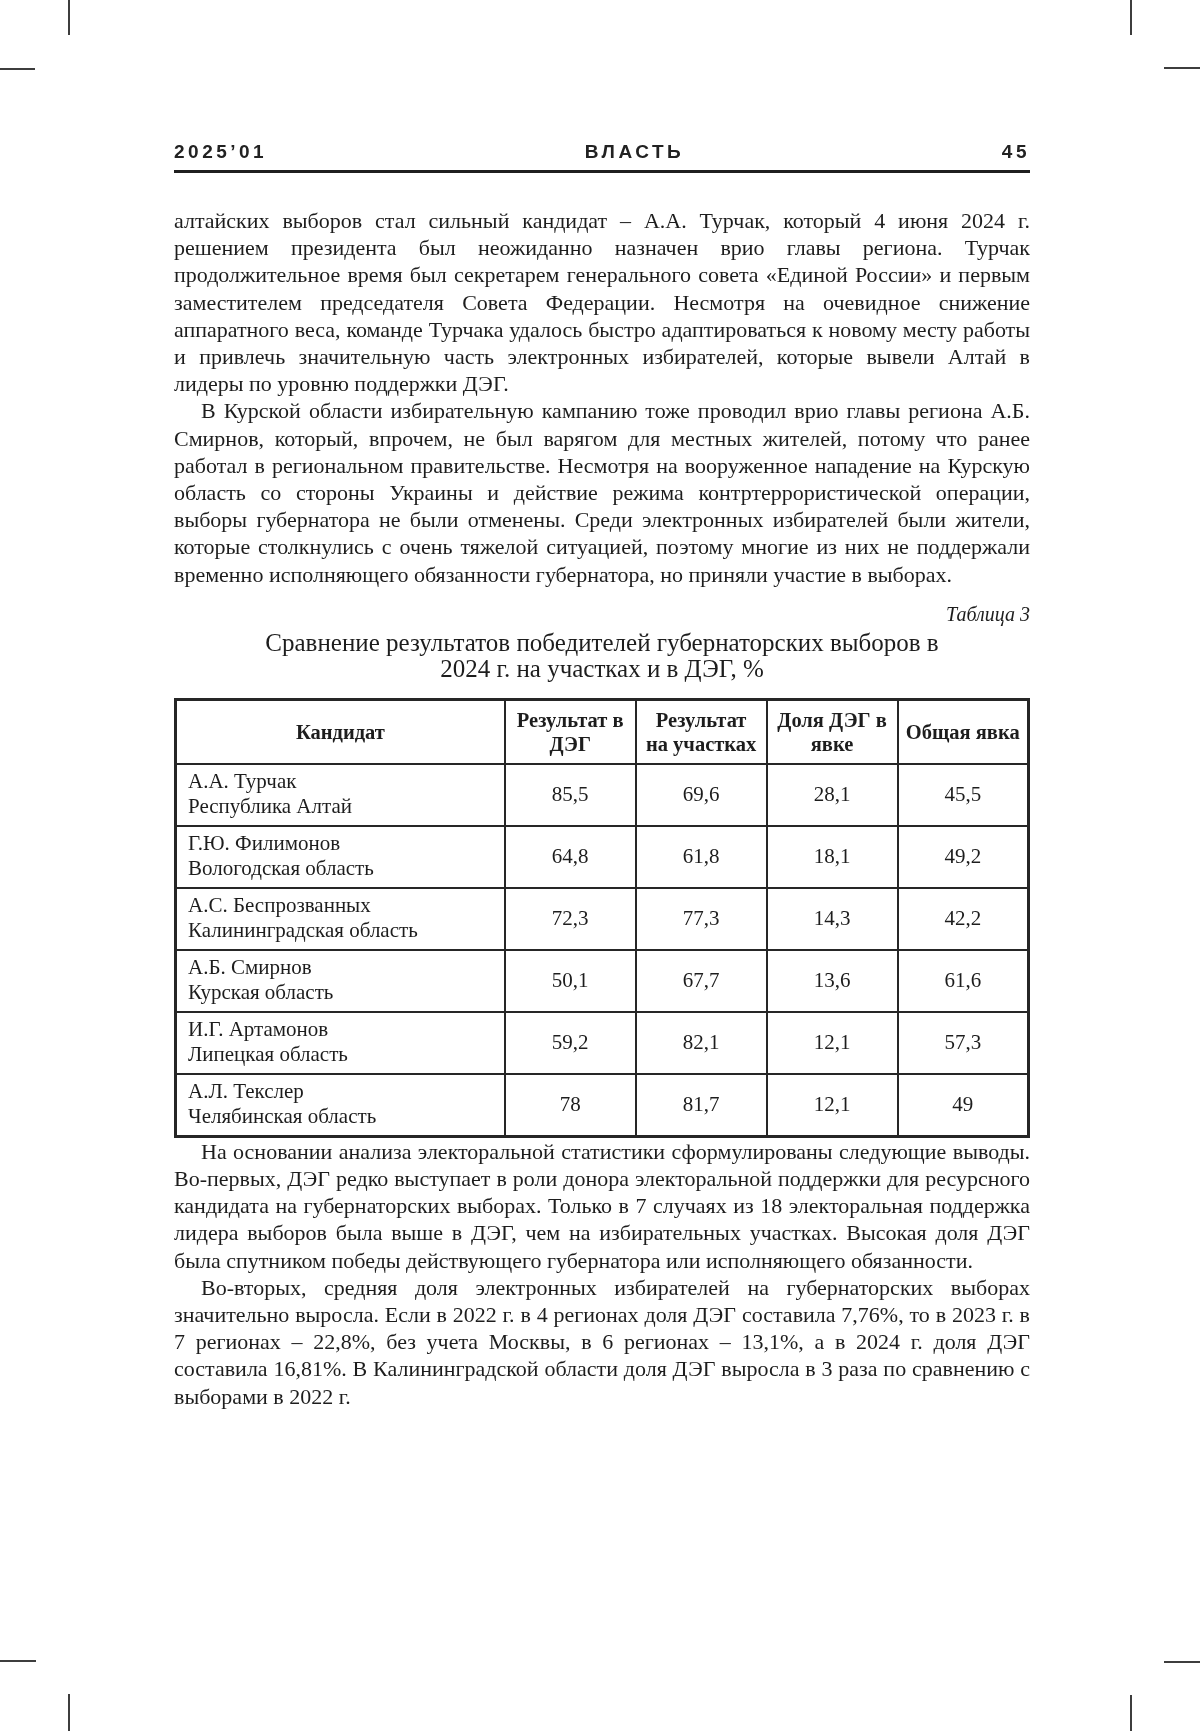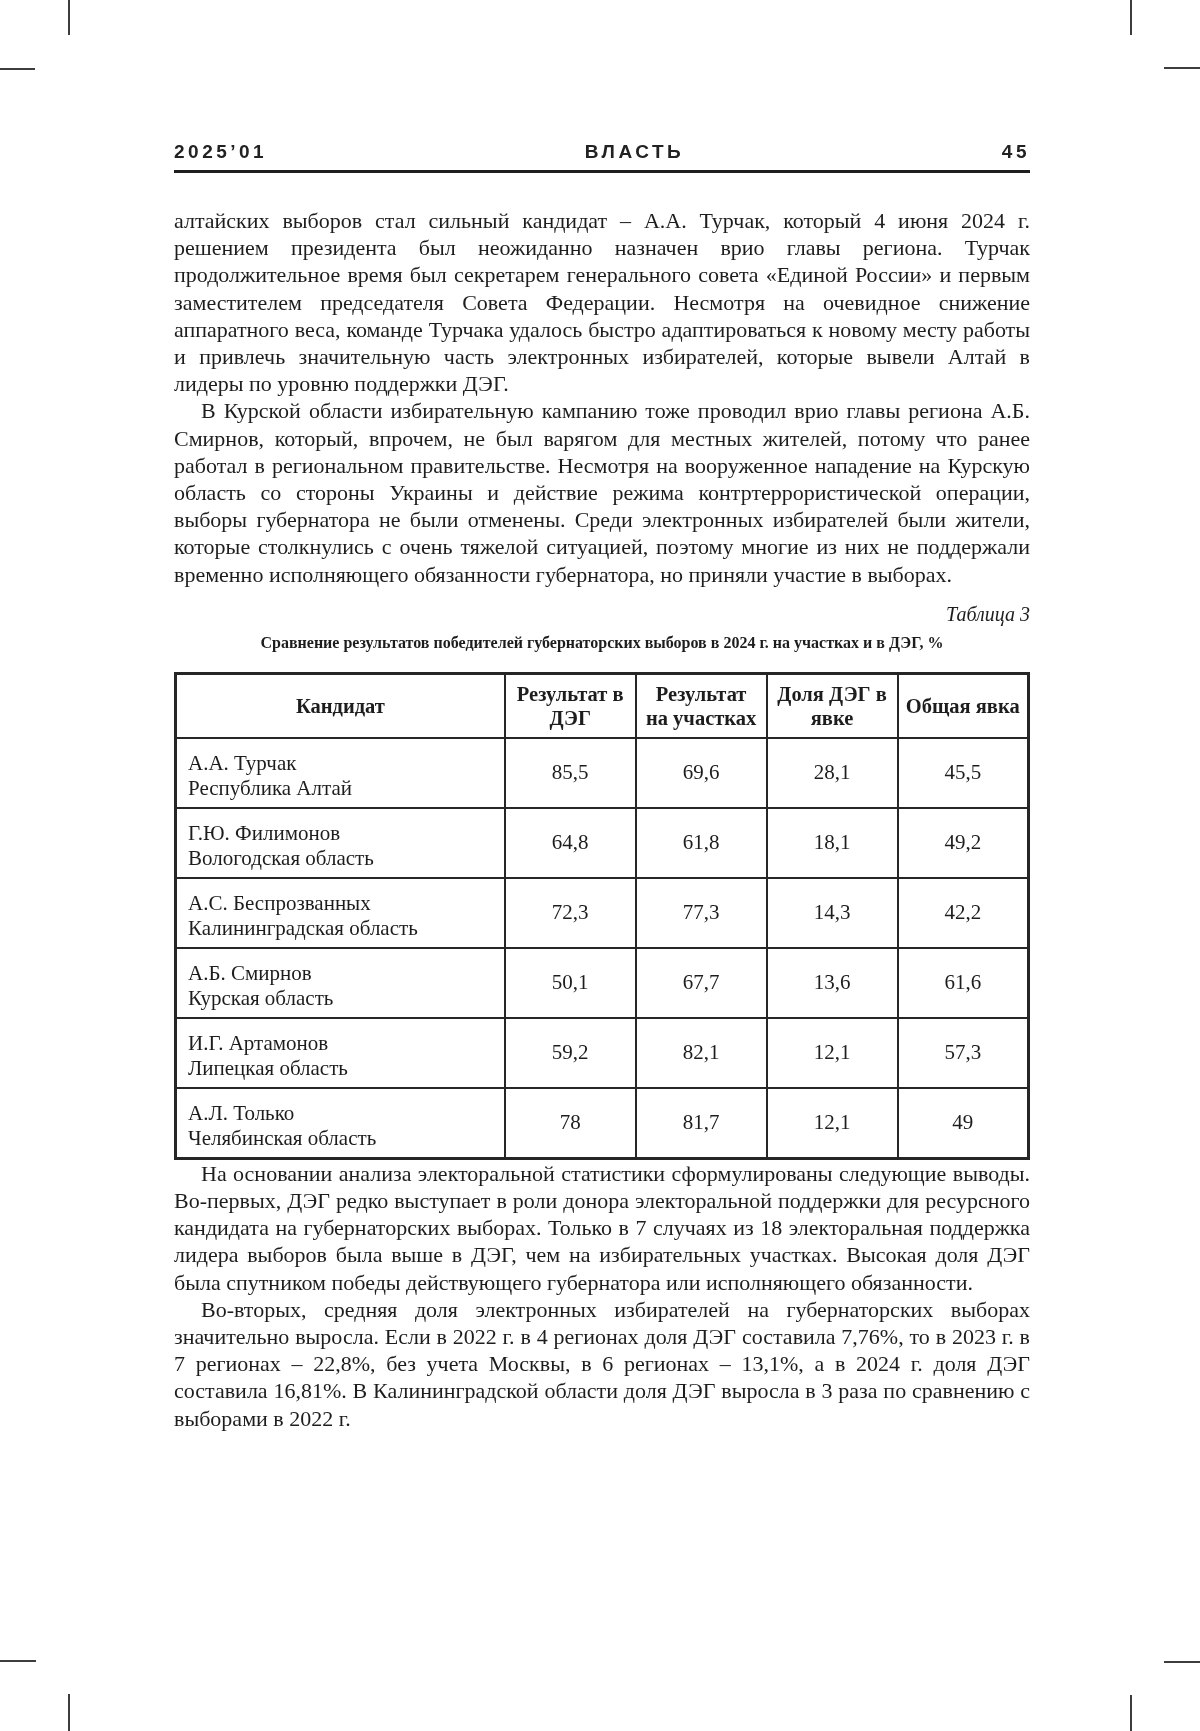--- a/index.html
+++ b/index.html
@@ -51,22 +51,22 @@
   p.continuation { margin-top: 34px; text-indent: 0; }
   p.indented     { text-indent: 27px; }
 
   .table-caption {
     font-size: 20px;
     font-style: italic;
     text-align: right;
     margin: 15px 0 4px 0;
   }
   .table-title {
-    font-size: 16px;
-    font-weight: bold;
+    font-size: 25px;
+    font-weight: normal;
     text-align: center;
     line-height: 26px;
     margin: 2px auto 16px auto;
     max-width: 700px;
   }
   table.results {
     width: 100%;
     border-collapse: collapse;
     border: 3px solid #262626;
     font-size: 21px;
@@ -80,21 +80,21 @@
   table.results th {
     font-weight: bold;
     font-size: 20.5px;
     line-height: 24px;
     text-align: center;
     padding: 7px 6px;
     height: 48px;
   }
   td.cand {
     text-align: left;
-    padding: 12px 8px 6px 11px;
+    padding: 4px 8px 6px 11px;
     line-height: 25px;
     height: 49px;
   }
   td.cand span { display: block; }
   td.num { text-align: center; padding: 2px 4px; }
 
   .after-table { margin-top: 46px; }
 </style>
 </head>
 <body>
@@ -186,21 +186,21 @@
             <span>И.Г. Артамонов</span>
             <span>Липецкая область</span>
           </td>
           <td class="num">59,2</td>
           <td class="num">82,1</td>
           <td class="num">12,1</td>
           <td class="num">57,3</td>
         </tr>
         <tr>
           <td class="cand">
-            <span>А.Л. Только</span>
+            <span>А.Л. Текслер</span>
             <span>Челябинская область</span>
           </td>
           <td class="num">78</td>
           <td class="num">81,7</td>
           <td class="num">12,1</td>
           <td class="num">49</td>
         </tr>
       </tbody>
     </table>
 

